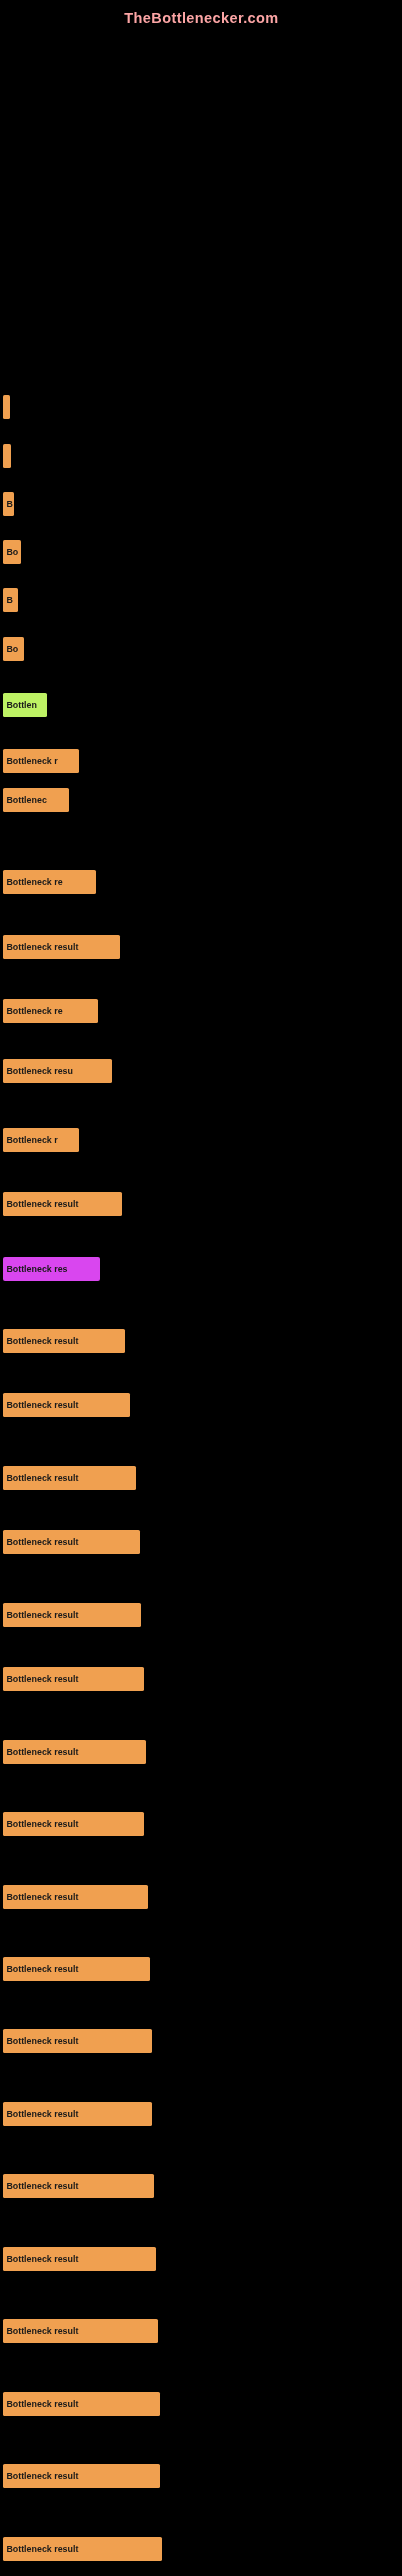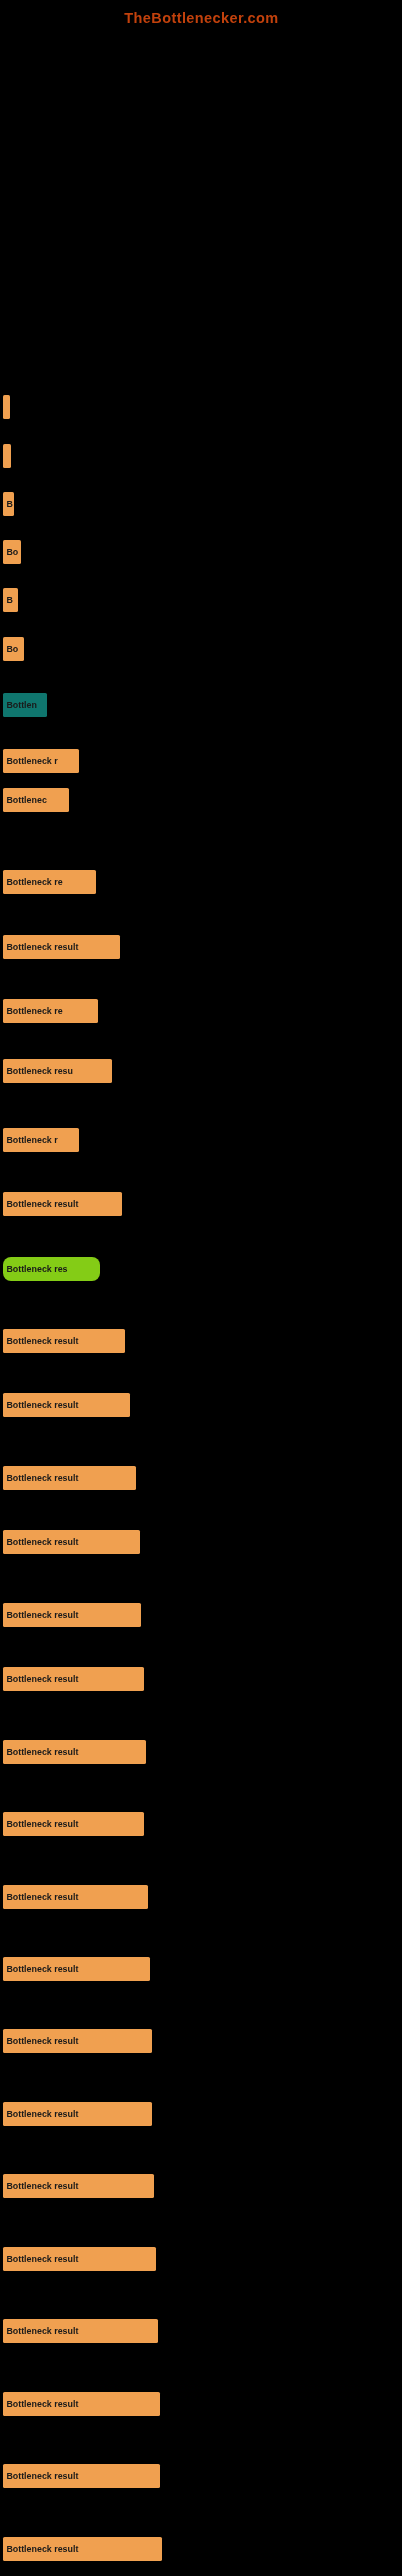--- a/index.html
+++ b/index.html
@@ -6,21 +6,21 @@
     body {
       background-color: #000;
       width: 403px;
       min-height: 2576px;
       font-family: Arial, sans-serif;
       position: relative;
       overflow-x: hidden;
     }
 
     .site-title {
-      color: #c2410c;
+      color: #fca5a5;
       font-size: 14.5px;
       font-weight: bold;
       text-align: center;
       padding: 9.7px 0 6.4px 0;
       letter-spacing: 0.4px;
     }
   </style>
 </head>
 <body>
 
@@ -51,21 +51,21 @@
       <div style="background-color: rgb(240, 160, 80); width: 14.5px; height: 24px; border-radius: 1.6px; display: flex; align-items: center; padding-left: 3.2px; overflow: hidden;">
         <span style="color: rgb(26, 26, 26); font-size: 8.9px; font-weight: 700; white-space: nowrap; font-family: Arial, sans-serif;">B</span>
       </div>
     </div>
     <div style="position: absolute; left: 3.2px; top: 604px; height: 26px; display: flex; align-items: center;">
       <div style="background-color: rgb(240, 160, 80); width: 21px; height: 24px; border-radius: 1.6px; display: flex; align-items: center; padding-left: 3.2px; overflow: hidden;">
         <span style="color: rgb(26, 26, 26); font-size: 8.9px; font-weight: 700; white-space: nowrap; font-family: Arial, sans-serif;">Bo</span>
       </div>
     </div>
     <div style="position: absolute; left: 3.2px; top: 660px; height: 26px; display: flex; align-items: center;">
-      <div style="background-color: #0f766e; width: 44px; height: 24px; border-radius: 1.6px; display: flex; align-items: center; padding-left: 3.2px; overflow: hidden;">
+      <div style="background-color: #bef264; width: 44px; height: 24px; border-radius: 1.6px; display: flex; align-items: center; padding-left: 3.2px; overflow: hidden;">
         <span style="color: rgb(26, 26, 26); font-size: 8.9px; font-weight: 700; white-space: nowrap; font-family: Arial, sans-serif;">Bottlen</span>
       </div>
     </div>
     <div style="position: absolute; left: 3.2px; top: 716px; height: 26px; display: flex; align-items: center;">
       <div style="background-color: rgb(240, 160, 80); width: 76px; height: 24px; border-radius: 1.6px; display: flex; align-items: center; padding-left: 3.2px; overflow: hidden;">
         <span style="color: rgb(26, 26, 26); font-size: 8.9px; font-weight: 700; white-space: nowrap; font-family: Arial, sans-serif;">Bottleneck r</span>
       </div>
     </div>
     <div style="position: absolute; left: 3.2px; top: 755px; height: 26px; display: flex; align-items: center;">
       <div style="background-color: rgb(240, 160, 80); width: 66px; height: 24px; border-radius: 1.6px; display: flex; align-items: center; padding-left: 3.2px; overflow: hidden;">
@@ -96,21 +96,21 @@
       <div style="background-color: rgb(240, 160, 80); width: 76px; height: 24px; border-radius: 1.6px; display: flex; align-items: center; padding-left: 3.2px; overflow: hidden;">
         <span style="color: rgb(26, 26, 26); font-size: 8.9px; font-weight: 700; white-space: nowrap; font-family: Arial, sans-serif;">Bottleneck r</span>
       </div>
     </div>
     <div style="position: absolute; left: 3.2px; top: 1159px; height: 26px; display: flex; align-items: center;">
       <div style="background-color: rgb(240, 160, 80); width: 119px; height: 24px; border-radius: 1.6px; display: flex; align-items: center; padding-left: 3.2px; overflow: hidden;">
         <span style="color: rgb(26, 26, 26); font-size: 8.9px; font-weight: 700; white-space: nowrap; font-family: Arial, sans-serif;">Bottleneck result</span>
       </div>
     </div>
     <div style="position: absolute; left: 3.2px; top: 1224px; height: 26px; display: flex; align-items: center;">
-      <div style="background-color: #84cc16; width: 97px; height: 24px; border-radius: 8px; display: flex; align-items: center; padding-left: 3.2px; overflow: hidden;">
+      <div style="background-color: #d946ef; width: 97px; height: 24px; border-radius: 2px; display: flex; align-items: center; padding-left: 3.2px; overflow: hidden;">
         <span style="color: rgb(26, 26, 26); font-size: 8.9px; font-weight: 700; white-space: nowrap; font-family: Arial, sans-serif;">Bottleneck res</span>
       </div>
     </div>
     <div style="position: absolute; left: 3.2px; top: 1296px; height: 26px; display: flex; align-items: center;">
       <div style="background-color: rgb(240, 160, 80); width: 122px; height: 24px; border-radius: 1.6px; display: flex; align-items: center; padding-left: 3.2px; overflow: hidden;">
         <span style="color: rgb(26, 26, 26); font-size: 8.9px; font-weight: 700; white-space: nowrap; font-family: Arial, sans-serif;">Bottleneck result</span>
       </div>
     </div>
     <div style="position: absolute; left: 3.2px; top: 1360px; height: 26px; display: flex; align-items: center;">
       <div style="background-color: rgb(240, 160, 80); width: 127px; height: 24px; border-radius: 1.6px; display: flex; align-items: center; padding-left: 3.2px; overflow: hidden;">

